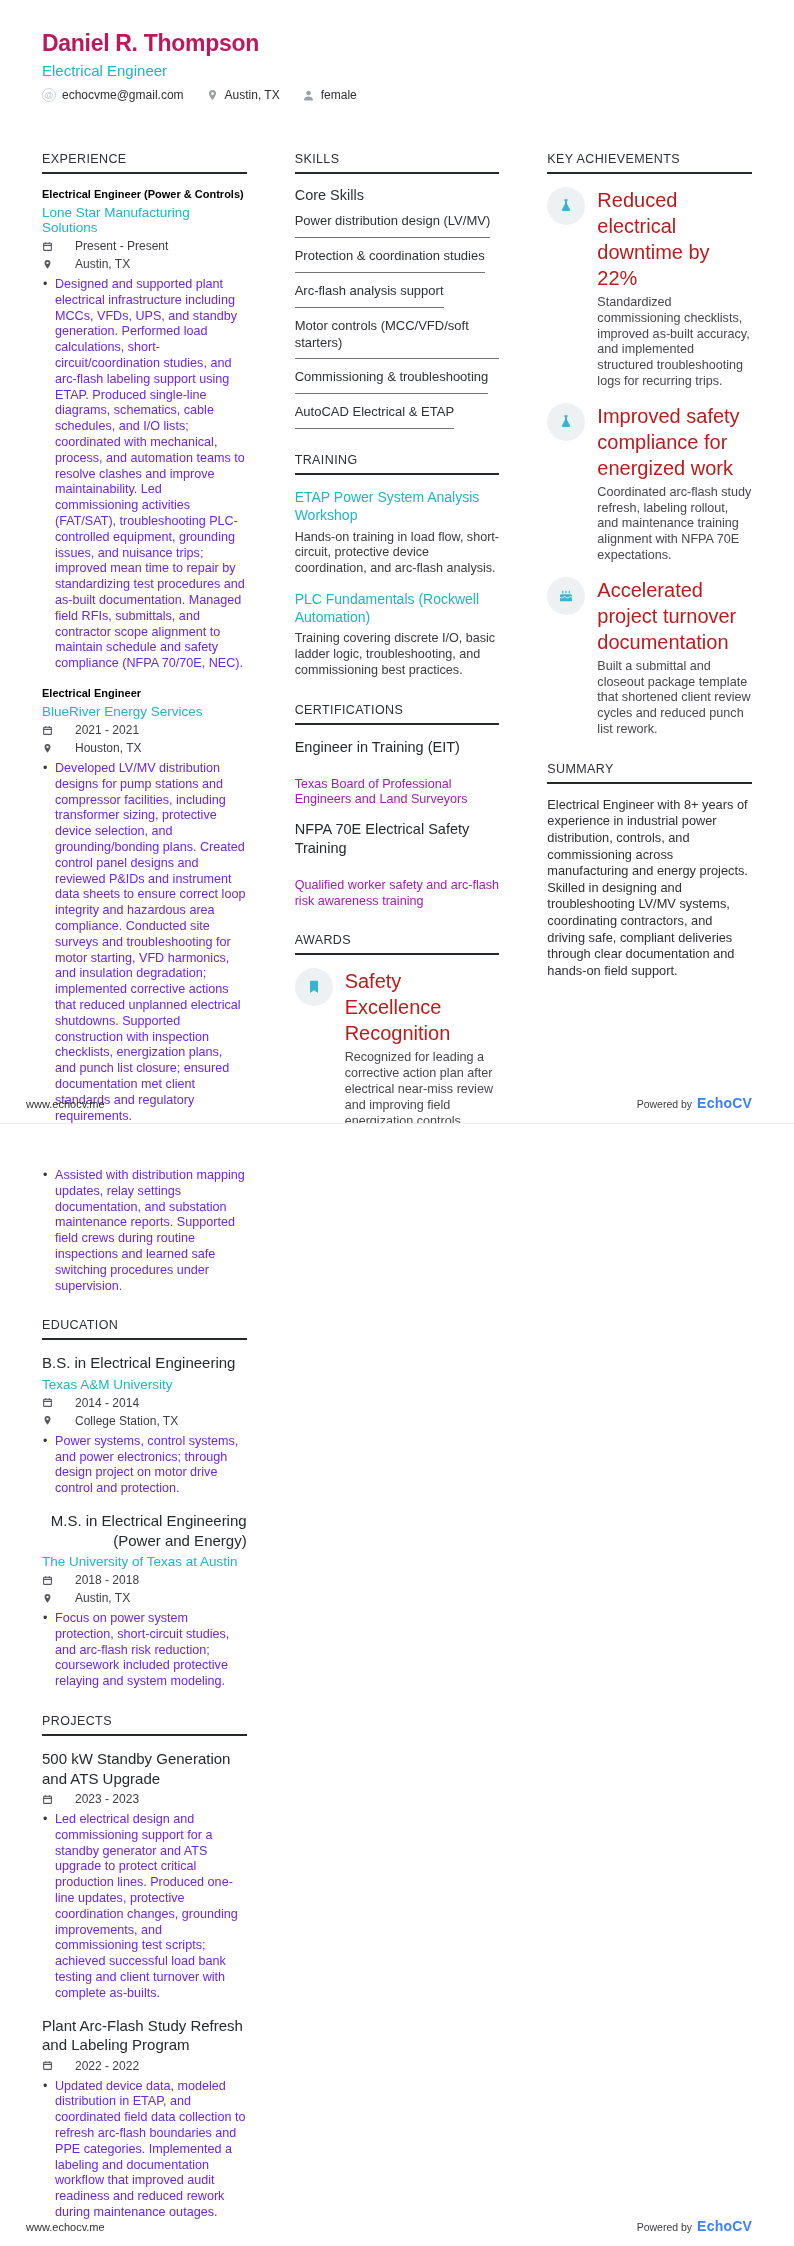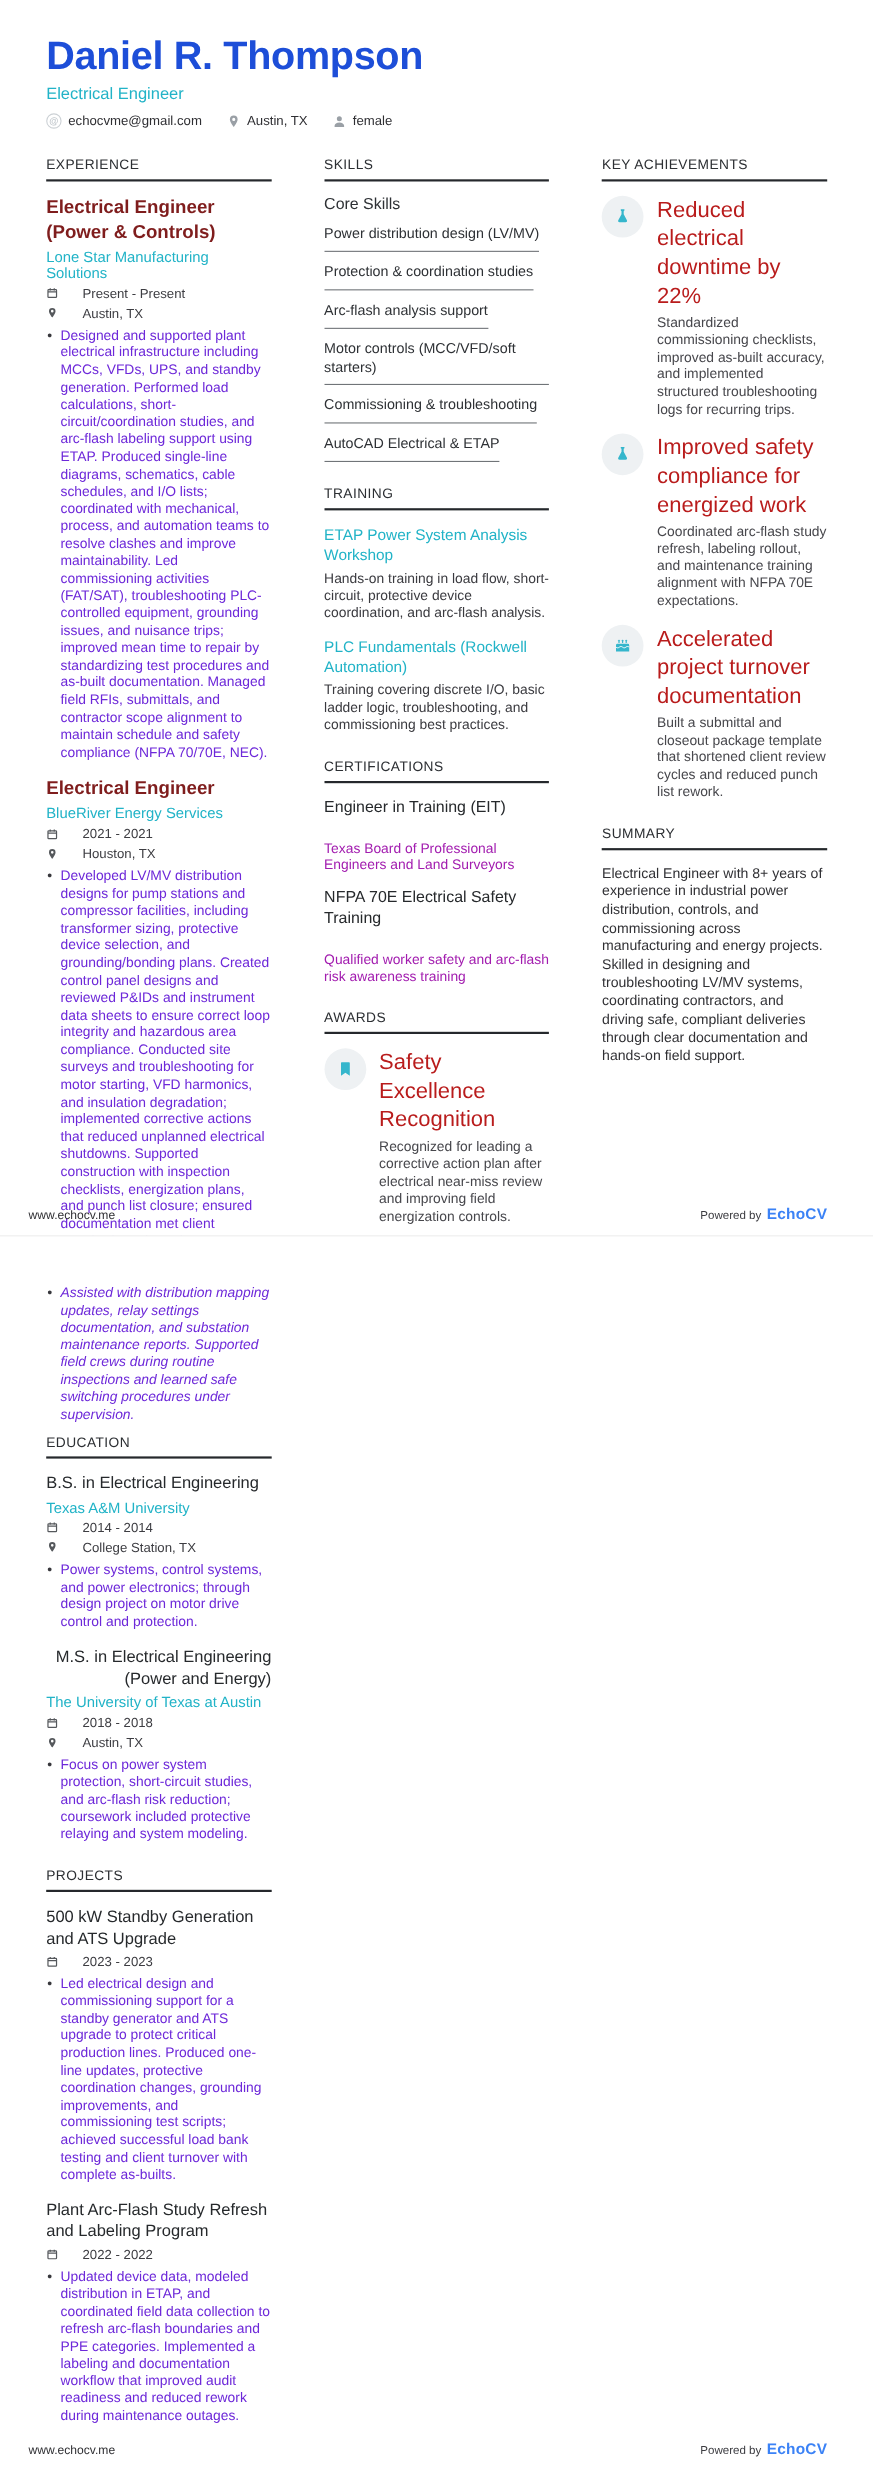--- a/index.html
+++ b/index.html
@@ -12,44 +12,44 @@
   }
   .page {
     width:794px; height:1123px;
     position:relative; overflow:hidden;
     padding:30px 42px 0 42px;
     background:#fff;
   }
   .page + .page { border-top:1px solid #ededed; }
 
   
-  .name { font-size:36px; font-weight:700; color:#1d4ed8; letter-spacing:-0.3px; }
+  .name { font-size:23px; font-weight:700; color:#be185d; letter-spacing:-0.3px; }
   .job-title { font-size:15px; color:#21b3c7; font-weight:500; margin-top:5px; }
   .contact-row { display:flex; align-items:center; gap:22px; margin-top:9px; }
   .contact-item { display:inline-flex; align-items:center; gap:6px; font-size:12px; color:#2f2f33; }
   .at-icon {
     width:14px; height:14px; border:1px solid #ccd1d5; border-radius:50%;
     display:inline-flex; align-items:center; justify-content:center;
     font-size:8.5px; color:#c2c8cd; font-weight:700;
   }
   .gicon { width:13px; height:13px; flex:0 0 auto; }
 
   
   .cols { display:grid; grid-template-columns:repeat(3,1fr); column-gap:48px; margin-top:26px; }
 
   
   .sec { margin-bottom:22px; }
   .sec-h {
     font-size:12.5px; font-weight:500; color:#2c2f33; letter-spacing:0.4px;
-    padding-bottom:6px; border-bottom:2.5px solid #25282c; margin-bottom:13px;
+    padding-bottom:6px; border-bottom:2.5px solid #25282c; margin-bottom:13px;margin-top:24px;
   }
 
   
   .xp { margin-bottom:14px; }
-  .xp-title { font-size:17px; font-weight:700; color:#7f1d1d; line-height:1.28; }
+  .xp-title { font-size:11px; font-weight:700; color:#000000; line-height:1.28; }
   .xp-co { font-size:13.5px; color:#21b3c7; font-weight:500; margin-top:4px; }
   .meta { display:flex; align-items:center; gap:22px; font-size:12px; color:#3d3d42; margin-top:4px; }
   .micon { width:11px; height:11px; color:#55585c; flex:0 0 auto; }
   ul.blts { list-style:none; margin-top:6px; }
   ul.blts li {
     position:relative; padding-left:13px;
     font-size:12.6px; line-height:15.8px; color:#6d28d9;
   }
   ul.blts li::before { content:"•"; position:absolute; left:1px; top:0; color:#37373c; }
 
@@ -295,21 +295,21 @@
       <span class="foot-powered">Powered by</span>
       <span class="foot-brand">EchoCV</span>
     </span>
   </div>
 </div>
 
 <div class="page">
   <div class="cols" style="margin-top:14px;">
 
     <div>
-      <div class="sec" style="margin-bottom:10px;font-style:italic;">
+      <div class="sec" style="margin-bottom:10px;">
         <ul class="blts" style="margin-top:0;">
           <li>Assisted with distribution mapping updates, relay settings documentation, and substation maintenance reports. Supported field crews during routine inspections and learned safe switching procedures under supervision.</li>
         </ul>
       </div>
 
       <div class="sec">
         <div class="sec-h">EDUCATION</div>
 
         <div class="xp">
           <div class="ct-title" style="font-size:15px;">B.S. in Electrical Engineering</div>

